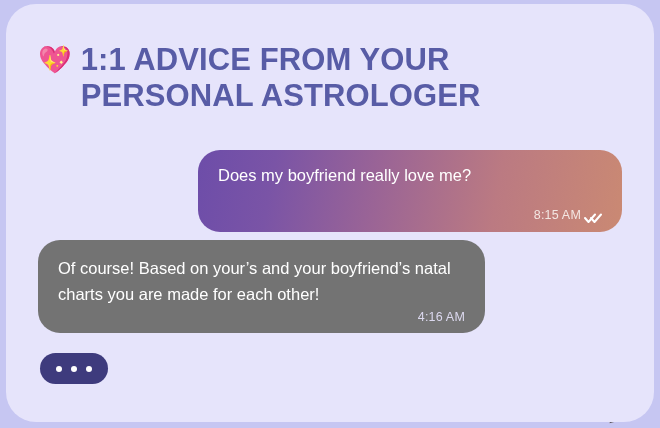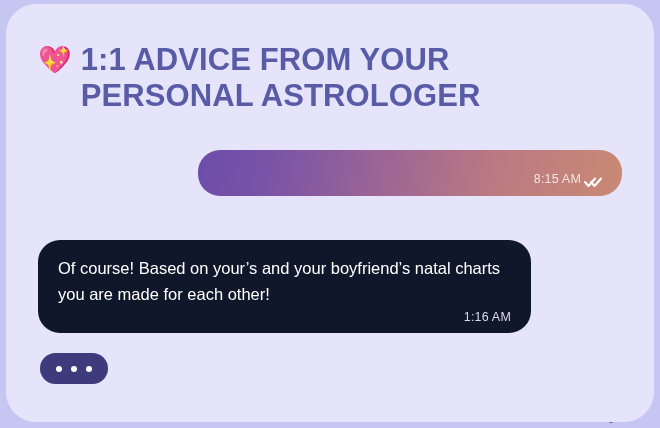--- a/index.html
+++ b/index.html
@@ -100,42 +100,42 @@
   }
   #bubble-outgoing .msg-text {
     font-size: 16.5px;
     line-height: 22px;
   }
   #bubble-outgoing .meta {
     display: flex;
     justify-content: flex-end;
     align-items: center;
     gap: 3px;
-    margin-top: 8px;
+    margin-top: 22px;
   }
   #bubble-outgoing .time {
     font-size: 12.5px;
     color: #f3e6e2;
     letter-spacing: 0.2px;
   }
   #read-receipt-icon {
     display: inline-block;
     width: 18px;
     height: 12px;
     margin-bottom: -1px;
   }
 
   
   #bubble-incoming {
     left: 32px;
     top: 96px;
-    width: 493px;
+    width: 447px;
     padding: 15px 20px 9px 20px;
     border-radius: 22px;
-    background: #0f172a;
+    background: #737373;
   }
   #bubble-incoming .msg-text {
     font-size: 16.5px;
     line-height: 26px;
   }
   #bubble-incoming .meta {
     display: flex;
     justify-content: flex-end;
     margin-top: 3px;
   }
@@ -188,35 +188,36 @@
     <div id="header">
       <div id="header-row">
         <span id="heart-icon">💖</span>
         <h1 id="header-title">1:1 ADVICE FROM YOUR PERSONAL ASTROLOGER</h1>
       </div>
     </div>
 
     <div id="chat">
 
       <div id="bubble-outgoing" class="bubble">
+        <div class="msg-text">Does my boyfriend really love me?</div>
         <div class="meta">
           <span class="time">8:15 AM</span>
           <span id="read-receipt-icon">
             <svg viewBox="0 0 18 12" width="18" height="12" aria-hidden="true">
               <polyline points="1,6 4.5,10 11,2.5" fill="none" stroke="#ffffff" stroke-width="2" stroke-linecap="round" stroke-linejoin="round"></polyline>
               <polyline points="7,6 10.5,10 17,2.5" fill="none" stroke="#ffffff" stroke-width="2" stroke-linecap="round" stroke-linejoin="round"></polyline>
             </svg>
           </span>
         </div>
       </div>
 
       <div id="bubble-incoming" class="bubble">
         <div class="msg-text">Of course! Based on your’s and your boyfriend’s natal charts you are made for each other!</div>
         <div class="meta">
-          <span class="time">1:16 AM</span>
+          <span class="time">4:16 AM</span>
         </div>
       </div>
 
       <div id="typing-indicator">
         <span class="dot"></span>
         <span class="dot"></span>
         <span class="dot"></span>
       </div>
 
     </div>

